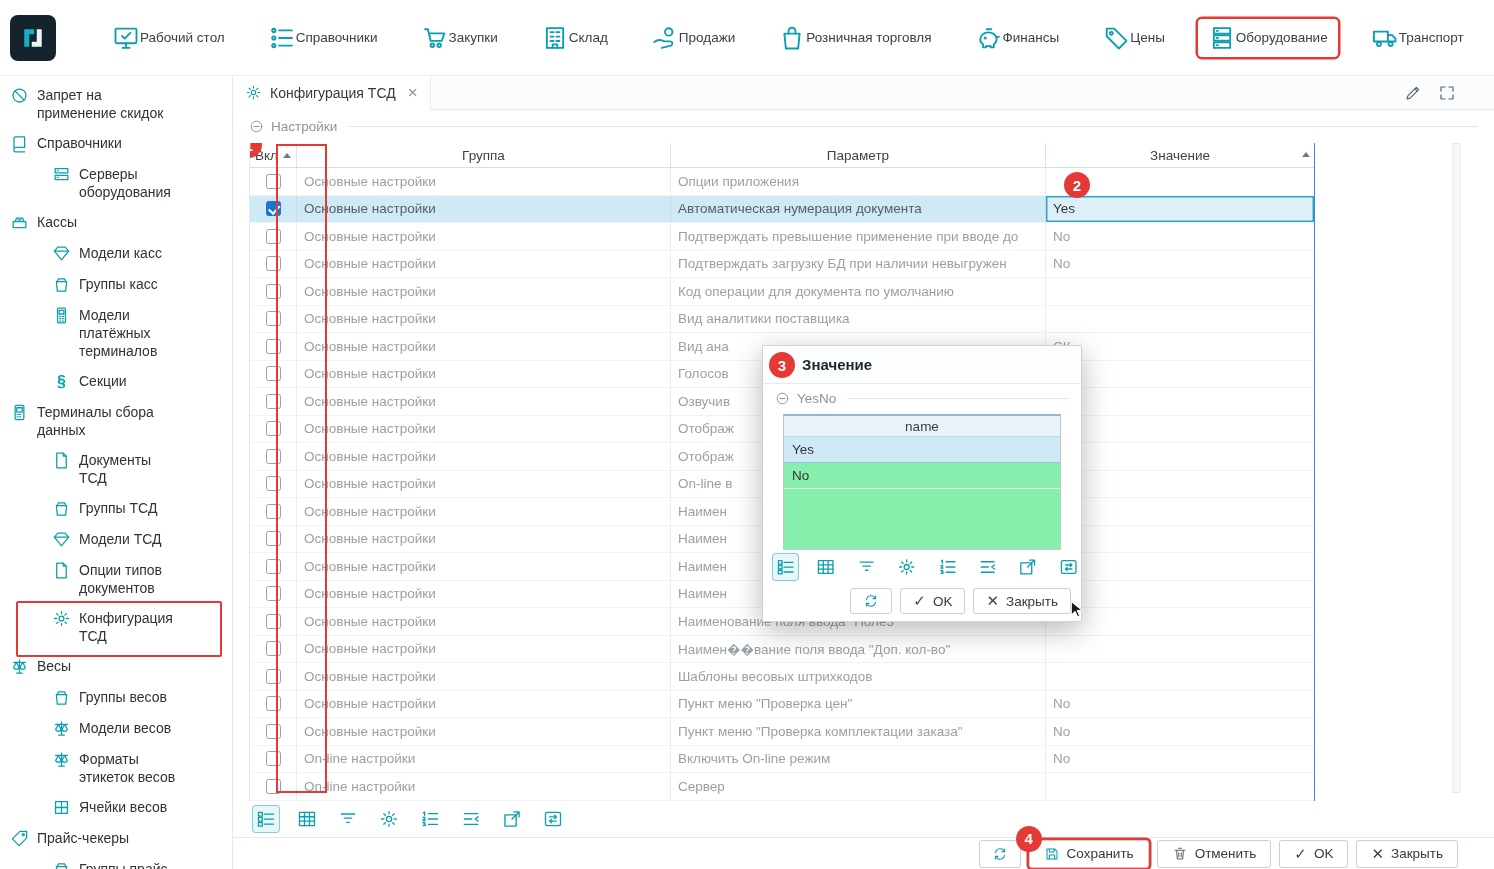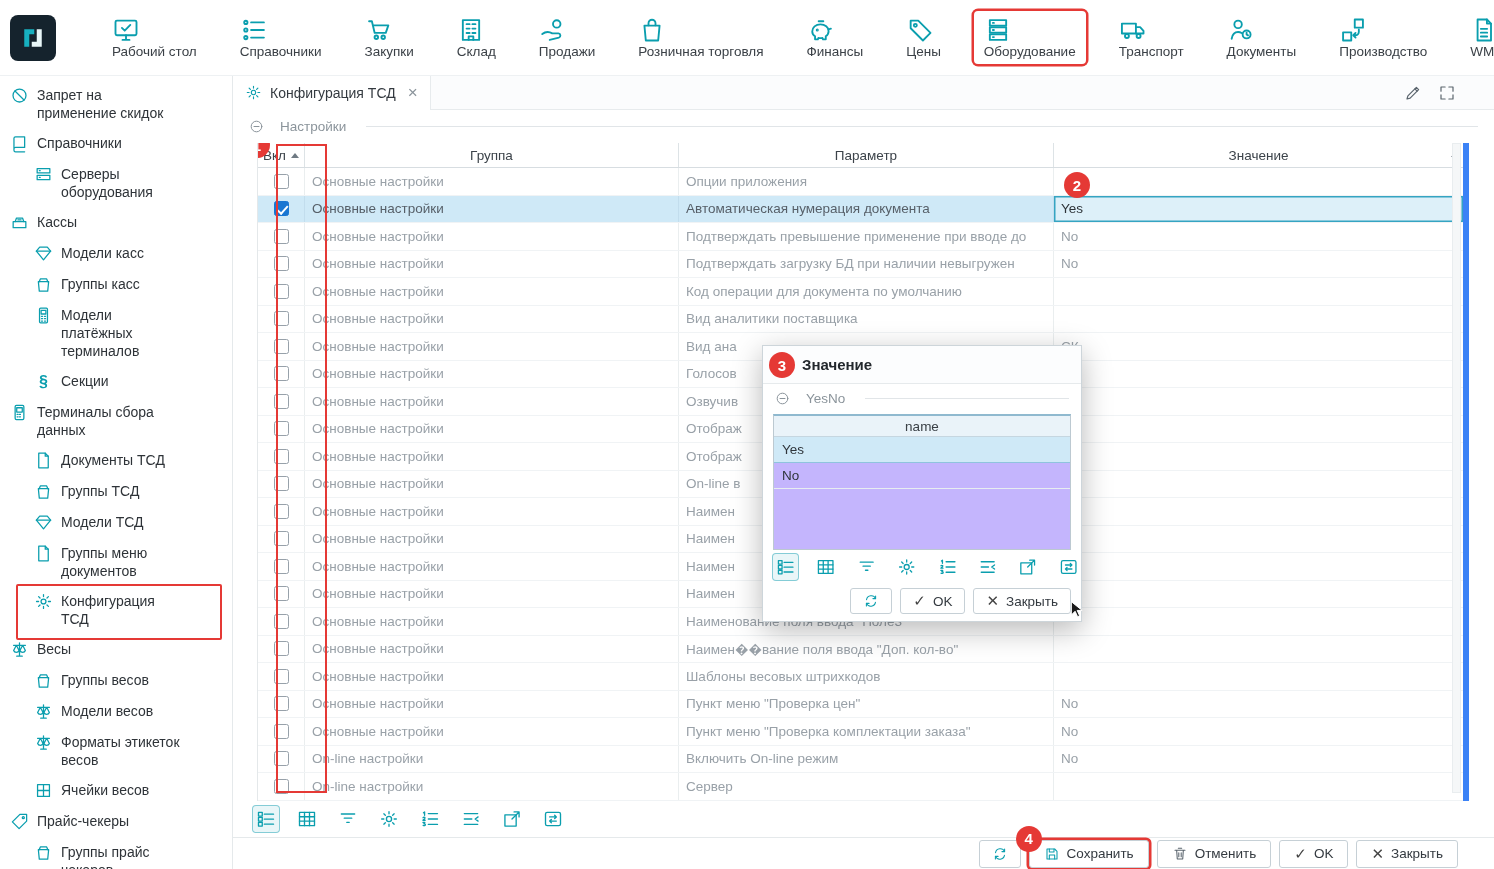--- a/index.html
+++ b/index.html
@@ -6,51 +6,51 @@
 html,body{background:#fff}
 body{font-family:"Liberation Sans",sans-serif;cursor:default}
 #app{position:relative;width:1494px;height:869px;overflow:hidden;background:#fff;color:#2f353b}
 [data-icon] svg{width:100%;height:100%;display:block}
 .txt-icon{display:flex;align-items:center;justify-content:center}
 
 
 .topbar{display:flex;align-items:center;height:76px;border-bottom:1px solid #eef1f3;padding-left:10px}
 .logo{width:46px;height:46px;border-radius:8px;background:#15232d;display:flex;align-items:center;justify-content:center;flex:none;cursor:pointer}
 .top-menu{display:flex;align-items:center;gap:23px;margin-left:46px}
-.nav-item{display:flex;flex-direction:column;gap:0;padding:5px 10px;border-radius:4px;cursor:pointer}
+.nav-item{display:flex;flex-direction:row;align-items:center;gap:0;padding:5px 10px;border-radius:4px;cursor:pointer}
 .nav-item .n-icon{width:28px;height:28px;color:#0a9eae}
 .nav-item .n-label{font-size:13.5px;color:#3b4147;white-space:nowrap}
 .nav-item.annotated{box-shadow:0 0 0 2.5px #e53935}
 
 
 .layout{display:flex;height:793px}
 aside{width:233px;border-right:1px solid #e5e9eb;padding-top:4px;flex:none;overflow:hidden}
 .side-item{position:relative;display:flex;align-items:flex-start;gap:8px;padding:6px 50px 6px 10px;font-size:14px;color:#2e3338;line-height:18px;cursor:pointer}
 .side-item .s-icon{width:19px;height:19px;color:#0a9eae;flex:none}
 .side-item .s-icon.txt-icon{font-size:16px;font-weight:bold}
-.side-item.lvl1{padding-left:34px}
+.side-item.lvl1{padding-left:52px}
 .side-item.annotated::after{content:"";position:absolute;left:16px;top:-2px;width:202px;height:calc(100% + 4px);border:2.5px solid #e53935;border-radius:2px;pointer-events:none}
 main{flex:1;display:flex;flex-direction:column;min-width:0}
 
 
 .tabbar{height:34px;background:#fbfcfd;border-bottom:1px solid #e7ebed;display:flex;align-items:center}
 .tab{height:34px;display:flex;align-items:center;gap:8px;padding:0 12px;background:#fff;border-right:1px solid #e7ebed;font-size:14px;color:#343a40;cursor:pointer}
 .tab .t-icon{width:17px;height:17px;color:#0a9eae}
 .tab .t-close{color:#8b949b;font-size:17px;line-height:1;margin-left:4px;cursor:pointer}
 .tab-actions{margin-left:auto;display:flex;gap:16px;padding-right:38px}
 .act-icon{width:18px;height:18px;color:#5a646d;cursor:pointer}
 
 
-.legend-row{display:flex;align-items:center;gap:16px;padding:0 16px;height:33px}
+.legend-row{display:flex;align-items:center;gap:7px;padding:0 16px;height:33px}
 .legend-collapse{width:15px;height:15px;color:#8b949b}
 .legend-text{font-size:13.5px;color:#8b949b}
 .legend-line{flex:1;border-top:1px solid #e1e5e8;margin-left:4px}
 
 
-.grid{margin-left:24px;width:1212px;height:658px;overflow:hidden;border-left:1px solid #e4e8ea;border-right:6px solid #3b82f6}
+.grid{margin-left:16px;width:1066px;height:658px;overflow:hidden;border-left:1px solid #e4e8ea;border-right:1px solid #3b82f6}
 .grid-head{display:flex;height:25px;border-bottom:1px solid #d7dde1;background:#fff}
 .hcell{font-size:13.5px;color:#3c434a;display:flex;align-items:center;justify-content:center;border-right:1px solid #dde3e6;position:relative;cursor:pointer}
 .w-vkl{width:47px;flex:none}
 .w-group{width:374px;flex:none}
 .w-param{width:375px;flex:none}
 .w-value{flex:1;border-right:none}
 .sort-tri{width:0;height:0;border-left:4px solid transparent;border-right:4px solid transparent;border-bottom:5px solid #6f7a83;margin-left:5px}
 .corner-tri{position:absolute;right:4px;top:9px;margin:0}
 .row{display:flex;height:27.5px;border-bottom:1px solid #f0f3f5}
 .cell{display:flex;align-items:center;padding-left:7px;font-size:13.5px;color:#99a1a8;border-right:1px solid #eaeeef;overflow:hidden;white-space:nowrap}
@@ -78,21 +78,21 @@
 .b-ico.gray{color:#5a646d}
 .b-ico.txt-icon{font-size:15px;color:#444;width:auto}
 .save-btn{box-shadow:0 0 0 2.5px #e53935}
 
 
 .dialog{position:absolute;left:762px;top:345px;width:320px;height:277px;background:#fff;border:1px solid #cdd5da;box-shadow:0 8px 28px rgba(0,0,0,.28);z-index:40}
 .dlg-title{position:relative;height:38px;display:flex;align-items:center;gap:8px;border-bottom:1px solid #e6eaec;background:#fcfdfe;padding-left:14px}
 .dlg-gear{width:17px;height:17px;color:#0a9eae}
 .dlg-title-text{font-size:15px;font-weight:bold;color:#23282d}
 .dlg-legend{height:24px;padding:0 12px;margin-top:2px}
-.dlg-table{margin:4px 10px 0;height:136px;border:1px solid #bcc9d1;border-top:2px solid #8fb9cf;overflow:hidden;background:#c4b5fd}
+.dlg-table{margin:4px 20px 0;height:136px;border:1px solid #bcc9d1;border-top:2px solid #8fb9cf;overflow:hidden;background:#86efac}
 .dlg-th{height:21px;background:#eaf3f9;border-bottom:1px solid #c6d6e0;display:flex;align-items:center;justify-content:center;font-size:13.5px;color:#3a4046;cursor:pointer}
 .dlg-row{height:26px;display:flex;align-items:center;padding-left:8px;font-size:13.5px;color:#2f353b;border-bottom:1px solid #e7edf0;cursor:pointer}
 .dlg-row.selected{background:#cfe9f7;border-bottom-color:#8fc3de}
 .dlg-toolbar{height:34px;padding-left:10px}
 .dlg-buttons{display:flex;justify-content:flex-end;gap:8px;padding:4px 10px 0}
 .dlg-buttons .btn{height:26px;padding:0 12px}
 .cursor{position:absolute;right:-7px;bottom:1px;width:20px;height:20px;z-index:70}
 
 
 .badge{position:absolute;width:26px;height:26px;border-radius:50%;background:#e53935;color:#fff;font-size:15px;font-weight:bold;display:flex;align-items:center;justify-content:center;z-index:60}
@@ -355,21 +355,21 @@
           </span>
           <span class="s-label">Модели ТСД</span>
         </div>
         <div class="side-item lvl1">
           <span class="s-icon" data-icon="doc-icon">
             <svg viewBox="0 0 24 24" fill="none" stroke="currentColor" stroke-width="1.6" stroke-linecap="round" stroke-linejoin="round">
               <path d="M6 2.8h8.2L18 6.6V21.2H6z"></path>
               <path d="M14.2 2.8v3.8H18"></path>
             </svg>
           </span>
-          <span class="s-label">Группы меню документов</span>
+          <span class="s-label">Опции типов документов</span>
         </div>
         <div class="side-item lvl1 annotated">
           <span class="s-icon" data-icon="gear-icon">
             <svg viewBox="0 0 24 24" fill="none" stroke="currentColor" stroke-width="1.6" stroke-linecap="round" stroke-linejoin="round">
               <circle cx="12" cy="12" r="3.1"></circle>
               <path d="M12 3.2v2.6M12 18.2v2.6M3.2 12h2.6M18.2 12h2.6M5.8 5.8l1.8 1.8M16.4 16.4l1.8 1.8M18.2 5.8l-1.8 1.8M7.6 16.4l-1.8 1.8"></path>
             </svg>
           </span>
           <span class="s-label">Конфигурация ТСД</span>
         </div>

